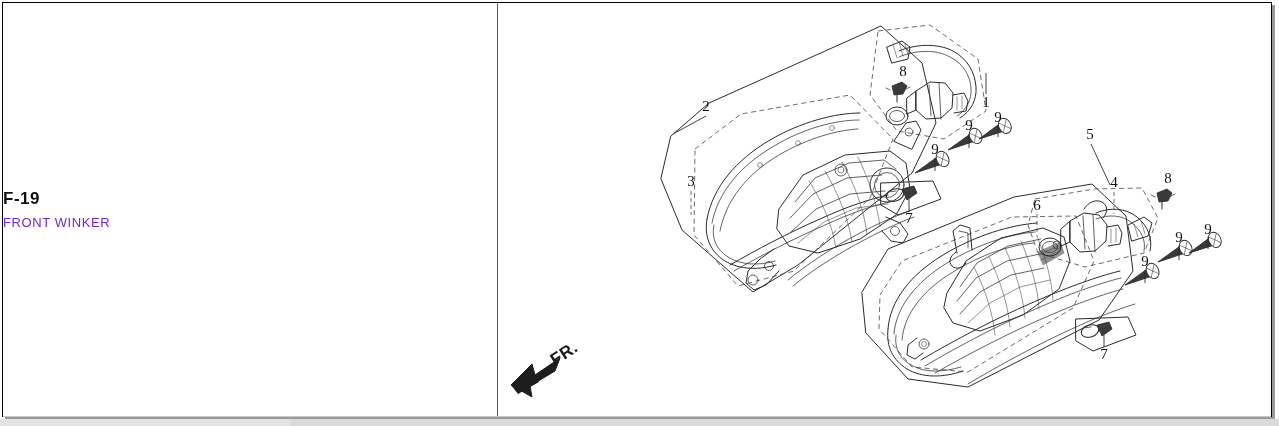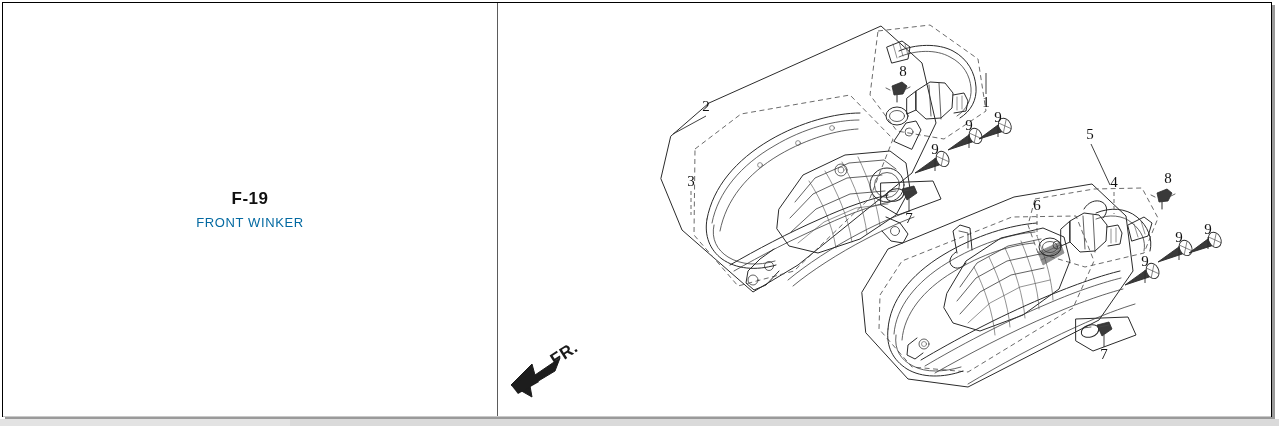--- a/index.html
+++ b/index.html
@@ -21,24 +21,24 @@
          background:#e3e3e3;}
   #footer-strip-right{position:absolute;left:290px;top:419px;width:989px;height:7px;
          background:#dadada;}
 
   
   #divider{position:absolute;left:497px;top:3px;width:1px;height:413px;background:#5b5b5b;}
 
   
   #label-panel{position:absolute;left:3px;top:3px;width:494px;height:413px;}
   #label-block{position:absolute;left:0;top:0;width:494px;height:413px;
-        display:flex;flex-direction:column;align-items:center;justify-content:center;}
+        display:flex;flex-direction:column;align-items:flex-start;justify-content:center;}
   #sheet-code{font-size:17px;font-weight:bold;color:#111;letter-spacing:.5px;
         line-height:20px;}
-  #sheet-title{font-size:13px;color:#0369a1;letter-spacing:.6px;margin-top:6px;
+  #sheet-title{font-size:13px;color:#6d28d9;letter-spacing:.6px;margin-top:6px;
         line-height:16px;}
 
   
   #canvas{position:absolute;left:498px;top:3px;width:773px;height:413px;overflow:hidden;}
   #canvas svg{display:block;}
 
   .callout{font-family:"Liberation Serif","DejaVu Serif",serif;font-size:15px;fill:#111;}
   .fr-text{font-family:"Liberation Sans","DejaVu Sans",sans-serif;
            font-size:17px;font-weight:bold;fill:#1a1a1a;letter-spacing:.5px;}
 </style>

